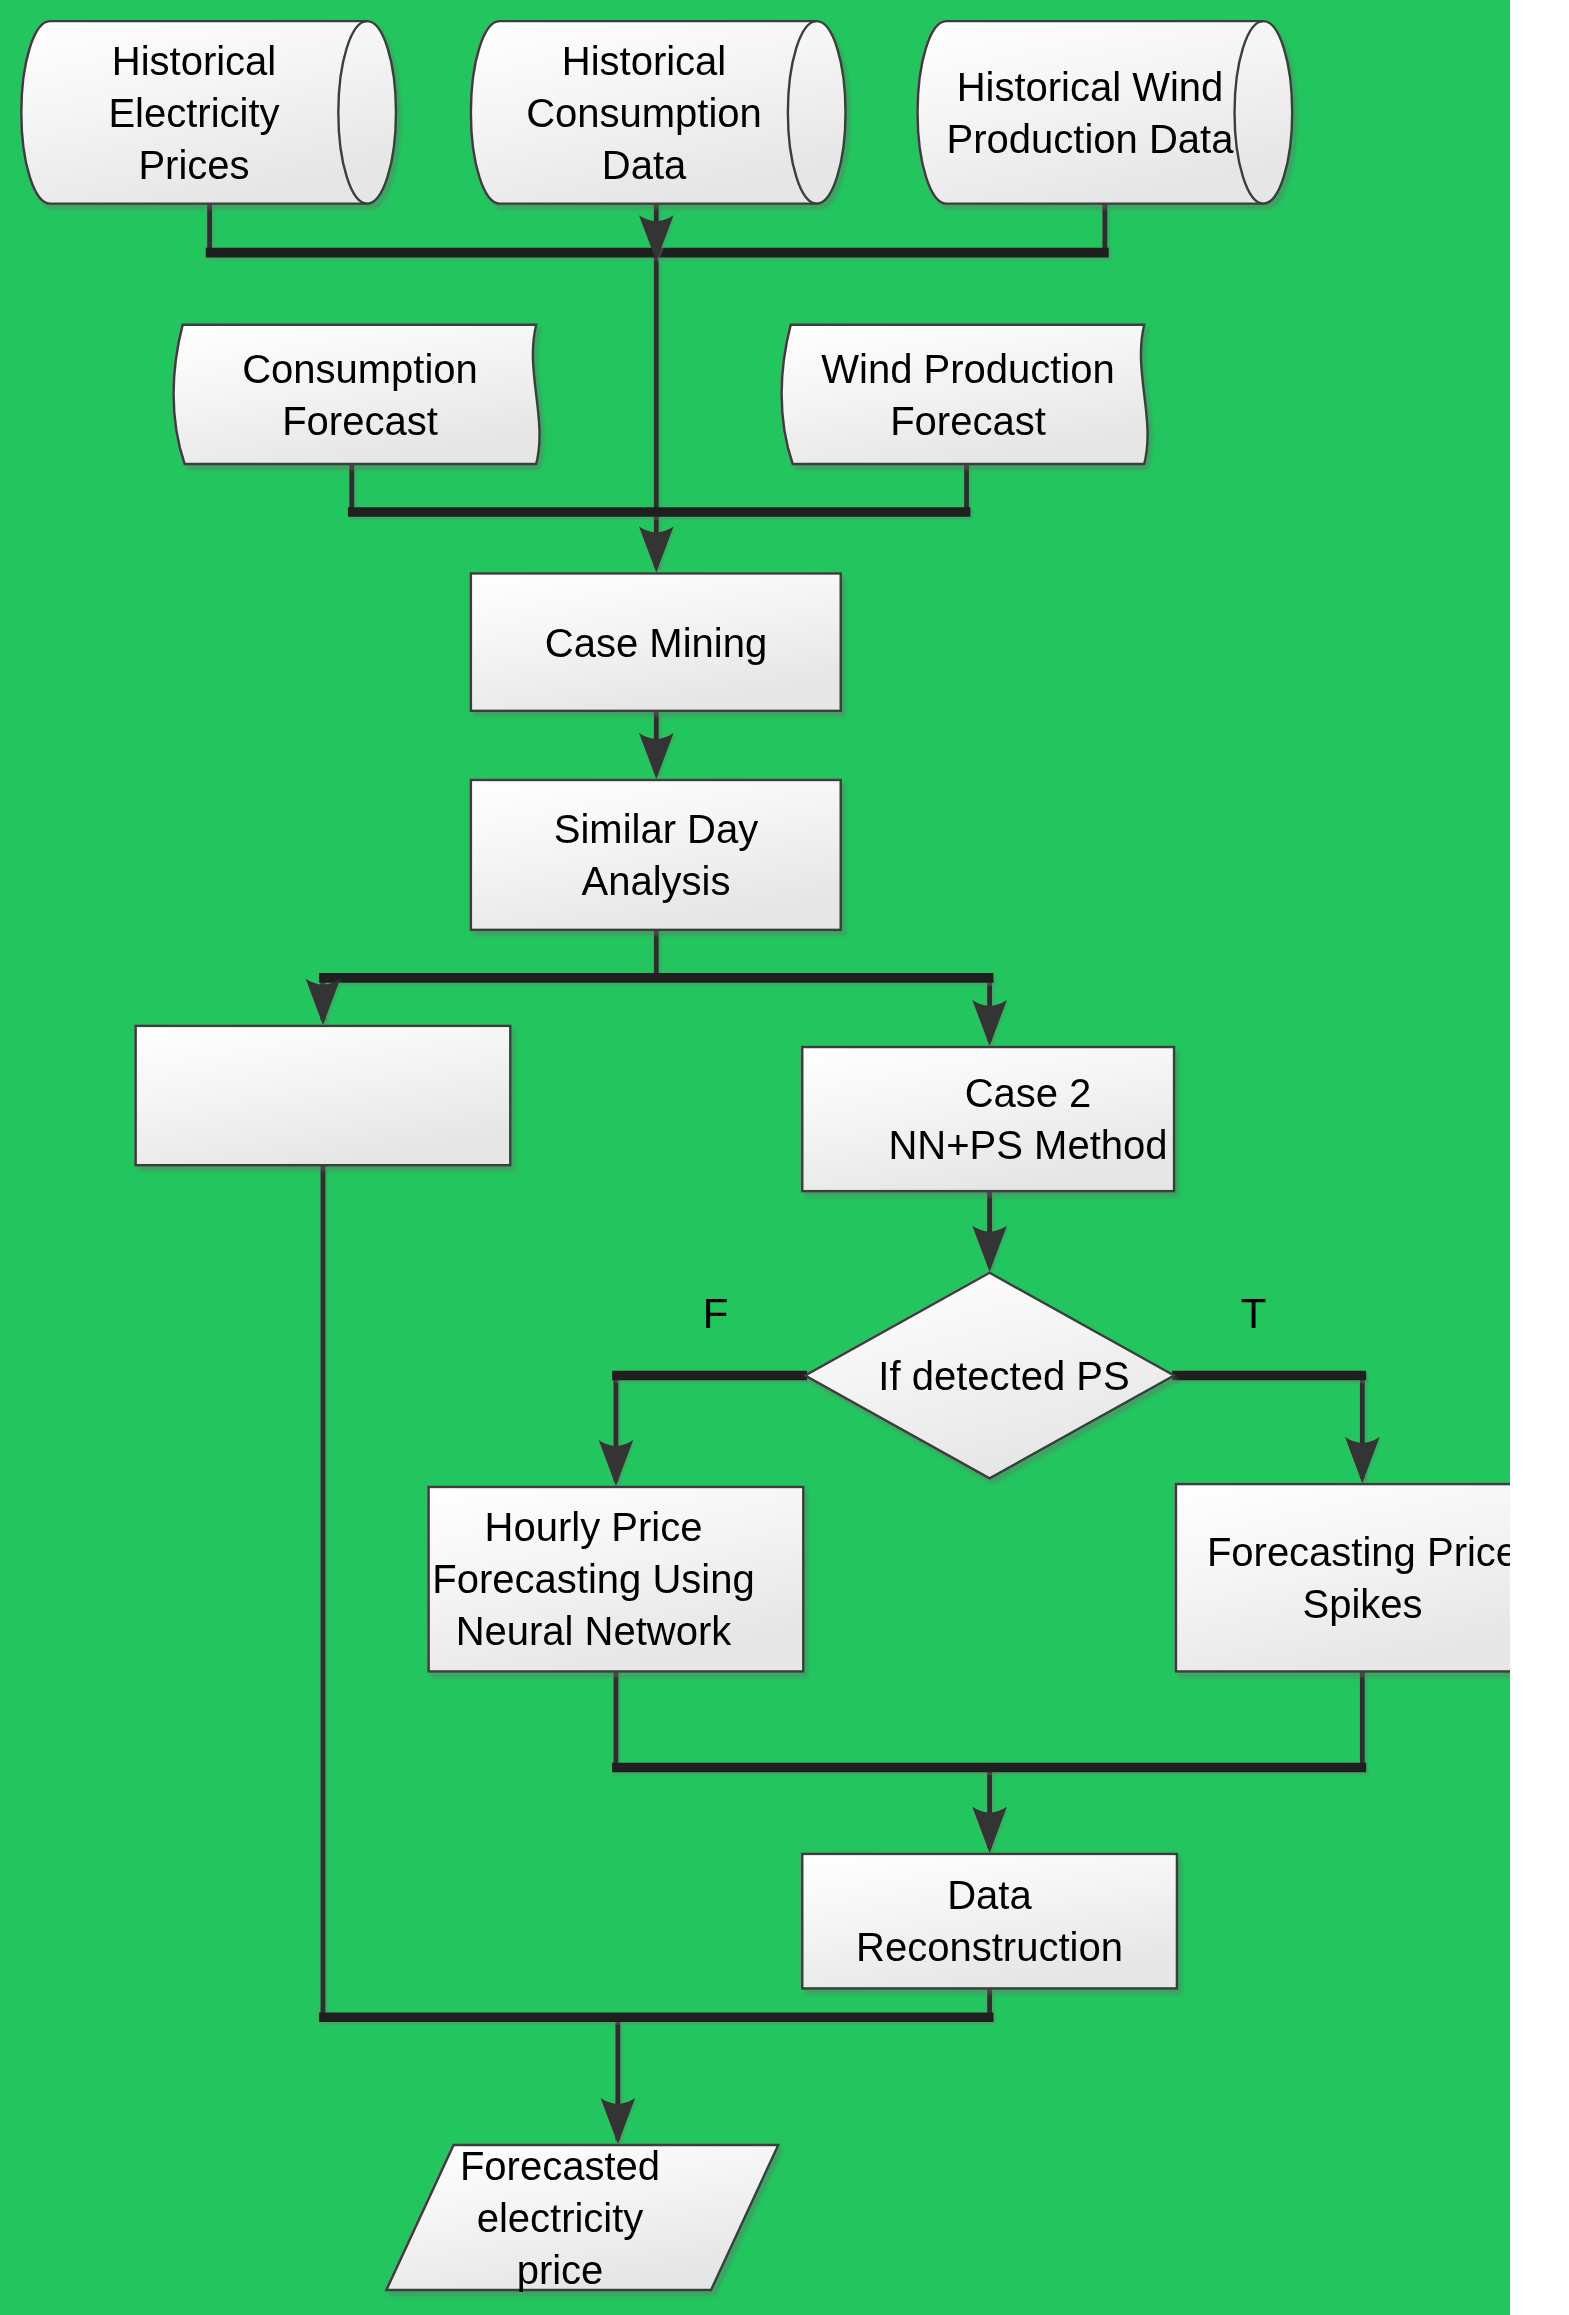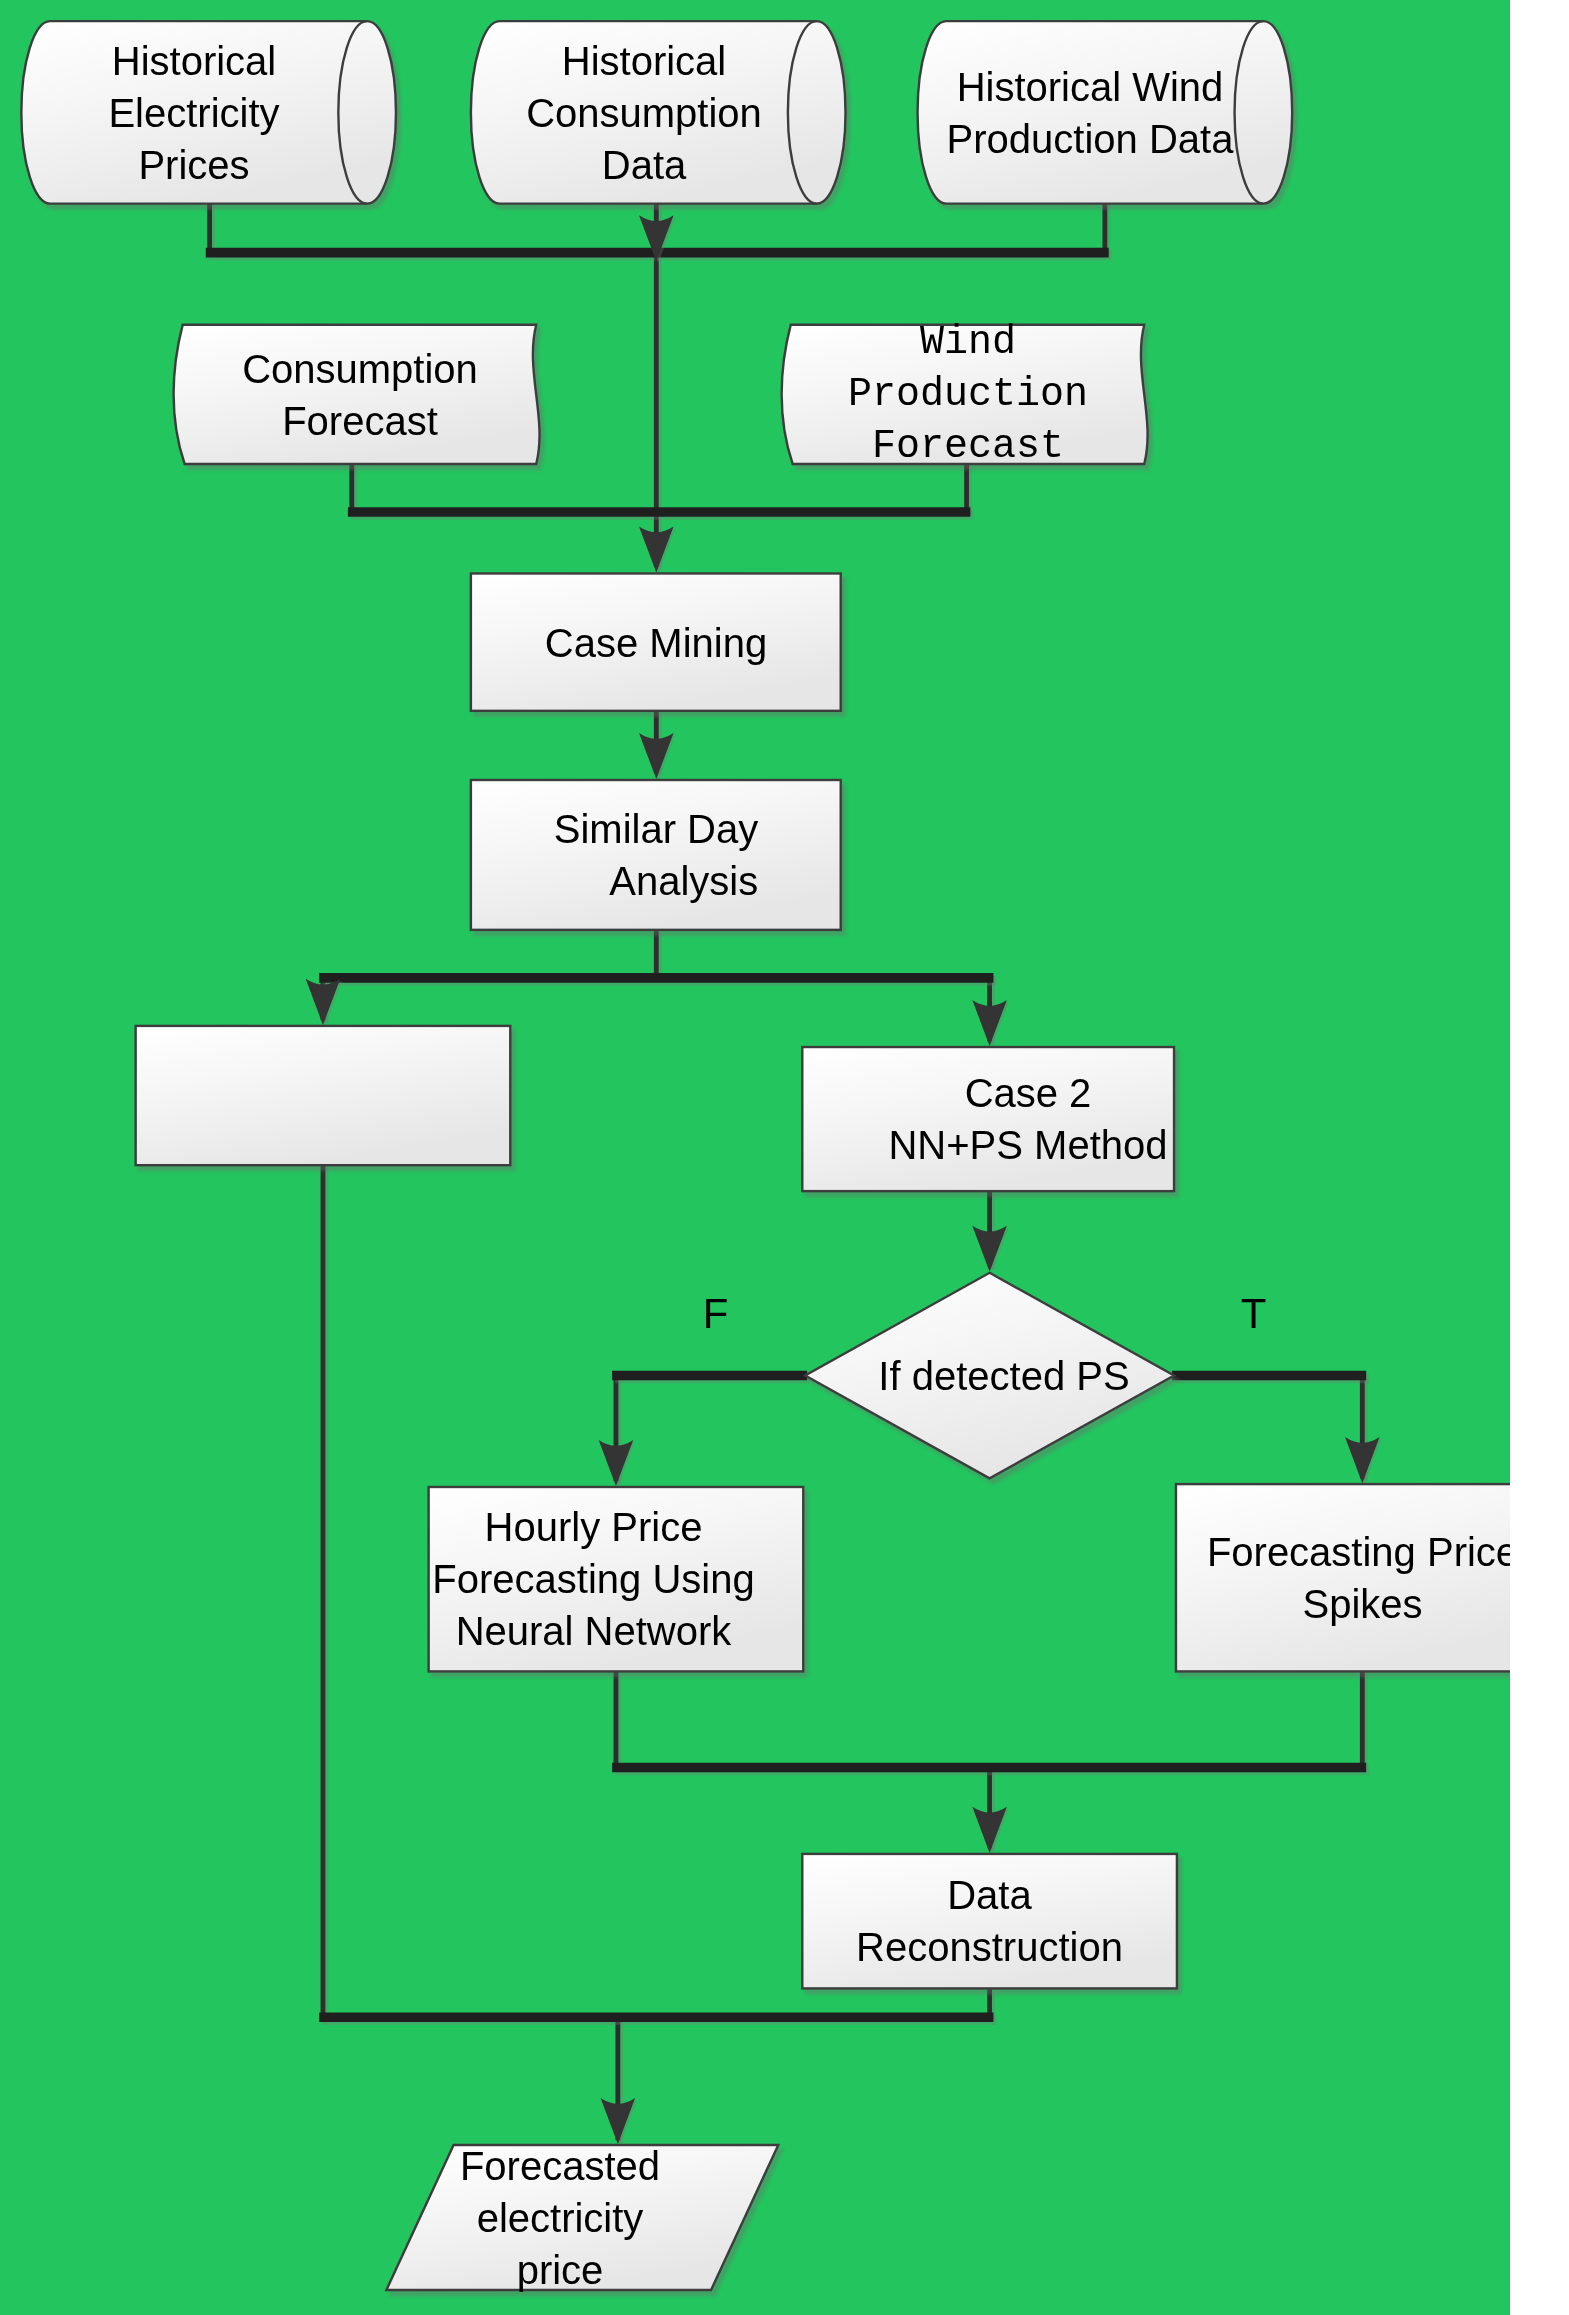--- a/index.html
+++ b/index.html
@@ -165,26 +165,26 @@
   <div class="lbl" style="left:471px; top:21px; width:346px; height:183px;">Historical
 Consumption
 Data</div>
 
   <div class="lbl" style="left:917px; top:21px; width:346px; height:183px;">Historical Wind
 Production Data</div>
 
   <div class="lbl" style="left:183px; top:325px; width:354px; height:139px;">Consumption
 Forecast</div>
 
-  <div class="lbl" style="left:791px; top:325px; width:354px; height:139px;font-family:Liberation Mono, monospace;">Wind Production
+  <div class="lbl" style="left:791px; top:325px; width:354px; height:139px;">Wind Production
 Forecast</div>
 
   <div class="lbl" style="left:471px; top:574px; width:370px; height:137px;">Case Mining</div>
 
-  <div class="lbl" style="left:471px; top:780px; width:370px; height:150px;text-align:right;">Similar Day
+  <div class="lbl" style="left:471px; top:780px; width:370px; height:150px;">Similar Day
 Analysis</div>
 
 
   <div class="lbl" style="left:802px; top:1047px; width:372px; height:144px;margin-left:40px;">Case 2
 NN+PS Method</div>
 
   <div class="lbl" style="left:860px; top:1347px; width:288px; height:58px;">If detected PS</div>
 
   <div class="lbl branch-lbl" style="left:677px; top:1285px; width:77px; height:58px;">F</div>
 

